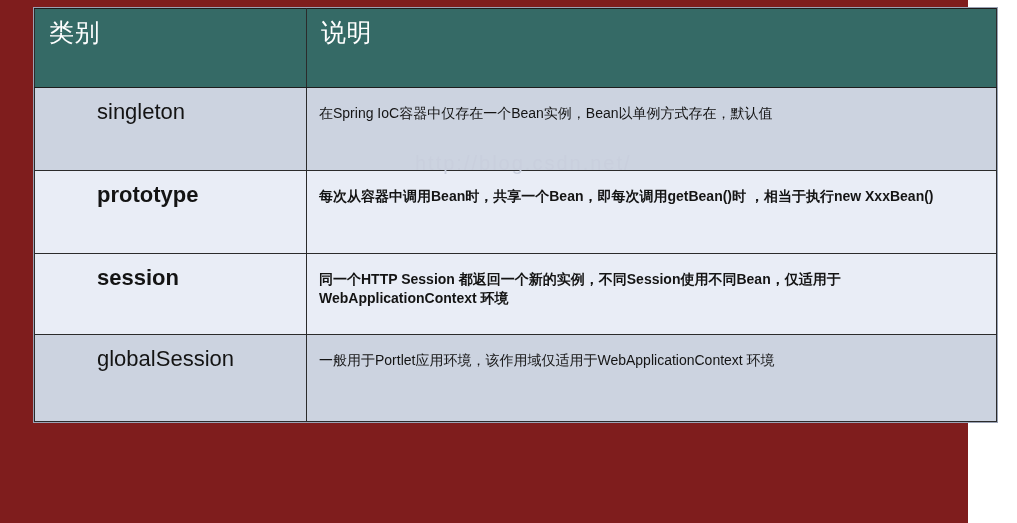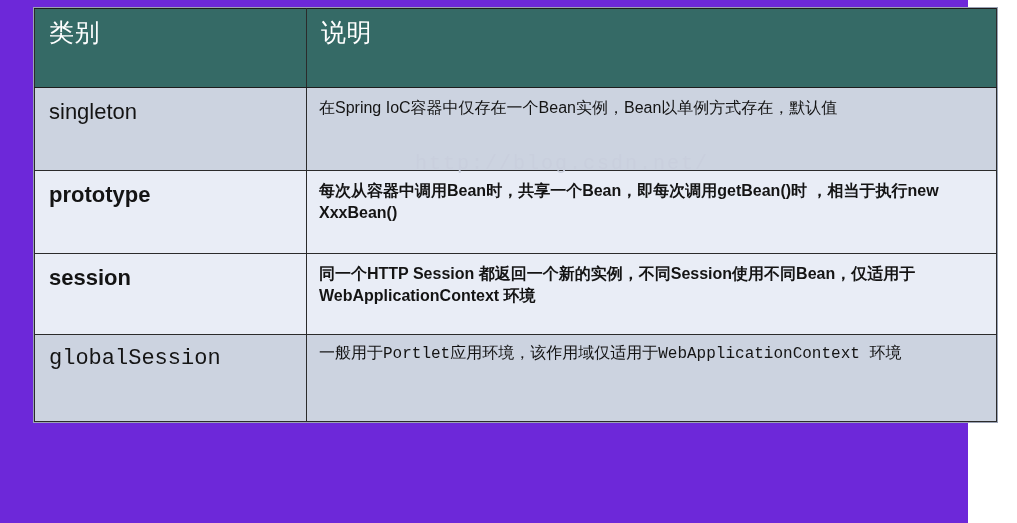--- a/index.html
+++ b/index.html
@@ -11,21 +11,21 @@
     height: 523px;
     background: #ffffff;
     font-family: "Liberation Sans", "DejaVu Sans", sans-serif;
     overflow: hidden;
   }
 
   #page {
     position: relative;
     width: 968px;
     height: 523px;
-    background: #6d28d9;
+    background: #7f1d1d;
   }
 
   .scope-table {
     position: absolute;
     left: 34px;
     top: 8px;
     width: 962px;
     border-collapse: collapse;
     table-layout: fixed;
     background: #e9edf6;
@@ -62,41 +62,43 @@
   
   .row-shade-dark td { background: #ccd3e0; }
   .row-shade-light td { background: #e9edf6; font-weight: bold; }
 
   .cat-cell-inner {
     font-size: 22px;
     line-height: 1.2;
     color: #141414;
     padding: 11px 0 0 14px;
     white-space: nowrap;
+    margin-left: 48px;
   }
 
   .desc-cell-inner {
-    font-size: 16px;
+    font-size: 14px;
     line-height: 1.35;
     color: #141414;
     padding: 9px 10px 8px 12px;
+    margin-top: 7px;
   }
 
   .r1 td { height: 82px; }
   .r2 td { height: 82px; }
   .r3 td { height: 80px; }
   .r4 td { height: 80px; }
-  .r5 td { height: 86px; font-family: Liberation Mono, monospace; }
+  .r5 td { height: 86px; }
 
   
   .watermark {
     position: absolute;
     left: 415px;
     top: 152px;
-    font-family: Liberation Mono, monospace;
+    font-family: Liberation Sans, sans-serif;
     font-size: 20px;
     letter-spacing: 2px;
     color: #c9cfdd;
     white-space: nowrap;
     pointer-events: none;
     user-select: none;
   }
 </style>
 </head>
 <body>

